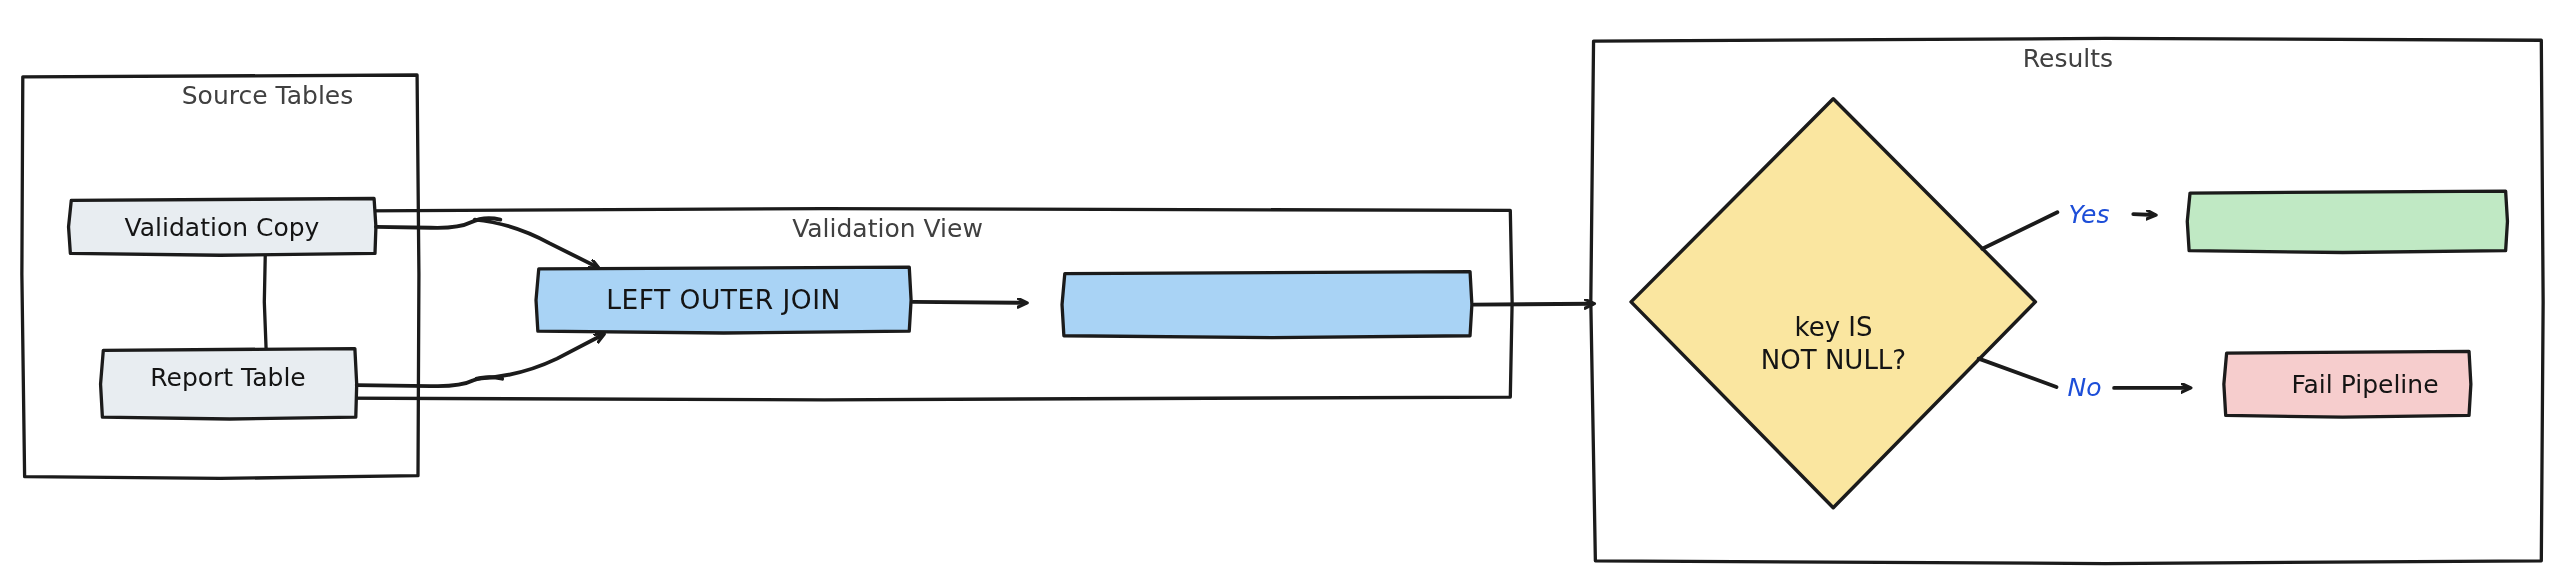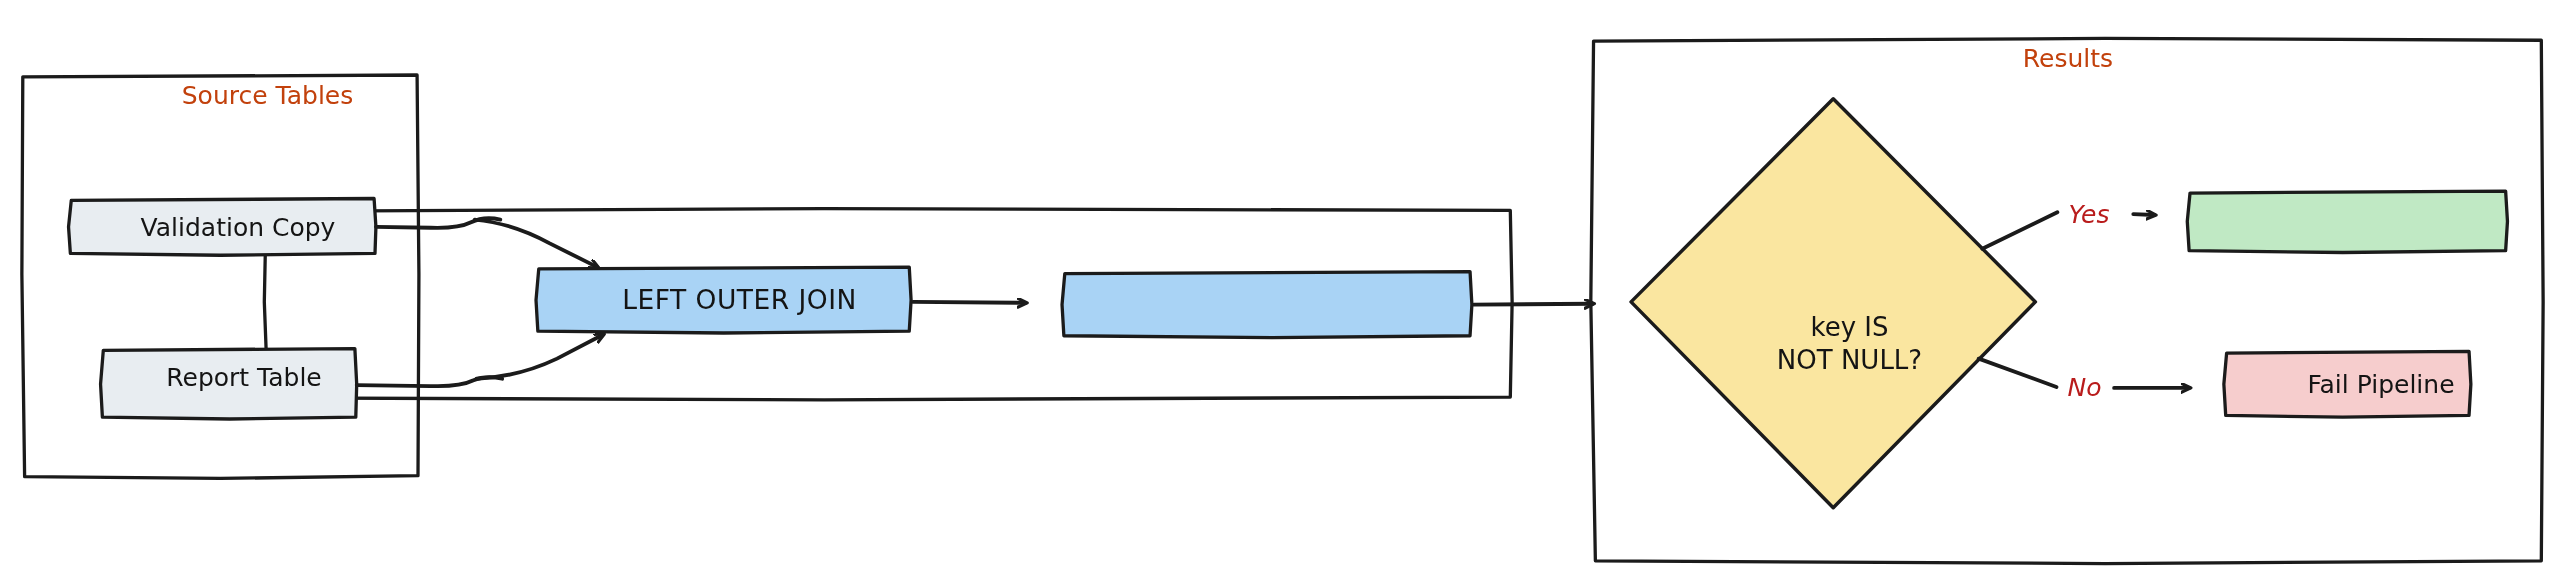--- a/index.html
+++ b/index.html
@@ -1,24 +1,24 @@
 <!DOCTYPE html>
 <html style="font-size:14.6px"><head>
 <meta charset="utf-8">
 <style>
   html,body{margin:0;padding:0;background:#ffffff;}
   body{font-family:"DejaVu Sans",sans-serif;}
   #stage{position:relative;width:2576px;height:580px;background:#ffffff;overflow:hidden;}
   #wires{position:absolute;left:0;top:0;width:2576px;height:580px;pointer-events:none;}
-  .group-label{position:absolute;text-align:center;color:#c2410c;white-space:nowrap;}
+  .group-label{position:absolute;text-align:center;color:#404040;white-space:nowrap;}
 
   .node{position:absolute;box-sizing:border-box;display:flex;align-items:center;
-        justify-content:center;text-align:center;color:#141414;line-height:1.18;margin-left:16px;}
+        justify-content:center;text-align:center;color:#141414;line-height:1.18;}
 
-  .edge-label{position:absolute;color:#b91c1c;white-space:nowrap;text-align:center;}
+  .edge-label{position:absolute;color:#1d4ed8;white-space:nowrap;text-align:center;}
 
   .hand{font-family:"DejaVu Sans",sans-serif;}
   .t-grp{font-size:25px;}
   .t-node{font-size:25px;}
   .t-join{font-size:26.5px;letter-spacing:0.5px;}
   .t-edge{font-size:25px;font-style:italic;}
   .t-diamond{font-size:26px;}
   .diamond-text{position:absolute;left:0;right:0;text-align:center;color:#141414;line-height:1.25;}
 </style>
 </head>
@@ -65,20 +65,21 @@
 
     <path d="M2166,272 L2248,232" fill="none" stroke="#1b1b1b" stroke-width="4.2" stroke-linecap="round"></path>
     <path d="M2331,234 L2354,235" fill="none" stroke="#1b1b1b" stroke-width="4.2" stroke-linecap="round" marker-end="url(#ah)"></path>
 
     <path d="M2162,392 L2247,423" fill="none" stroke="#1b1b1b" stroke-width="4.2" stroke-linecap="round"></path>
     <path d="M2310,424 L2392,424" fill="none" stroke="#1b1b1b" stroke-width="4.2" stroke-linecap="round" marker-end="url(#ah)"></path>
   </svg>
 
   <div class="group-label hand t-grp" style="left:22px;top:81px;width:395px;padding-left:48px;">Source Tables</div>
 
+  <div class="group-label hand t-grp" style="left:265px;top:214px;width:1245px;">Validation View</div>
 
   <div class="group-label hand t-grp" style="left:1593px;top:44px;width:950px;">Results</div>
 
   <div class="node hand t-node" style="left:68px;top:199px;width:308px;height:57px;">Validation Copy</div>
 
   <div class="node hand t-node" style="left:100px;top:349px;width:256px;height:58px;">Report Table</div>
 
   <div class="node hand t-join" style="left:536px;top:267px;width:375px;height:66px;">LEFT OUTER JOIN</div>
 
 

